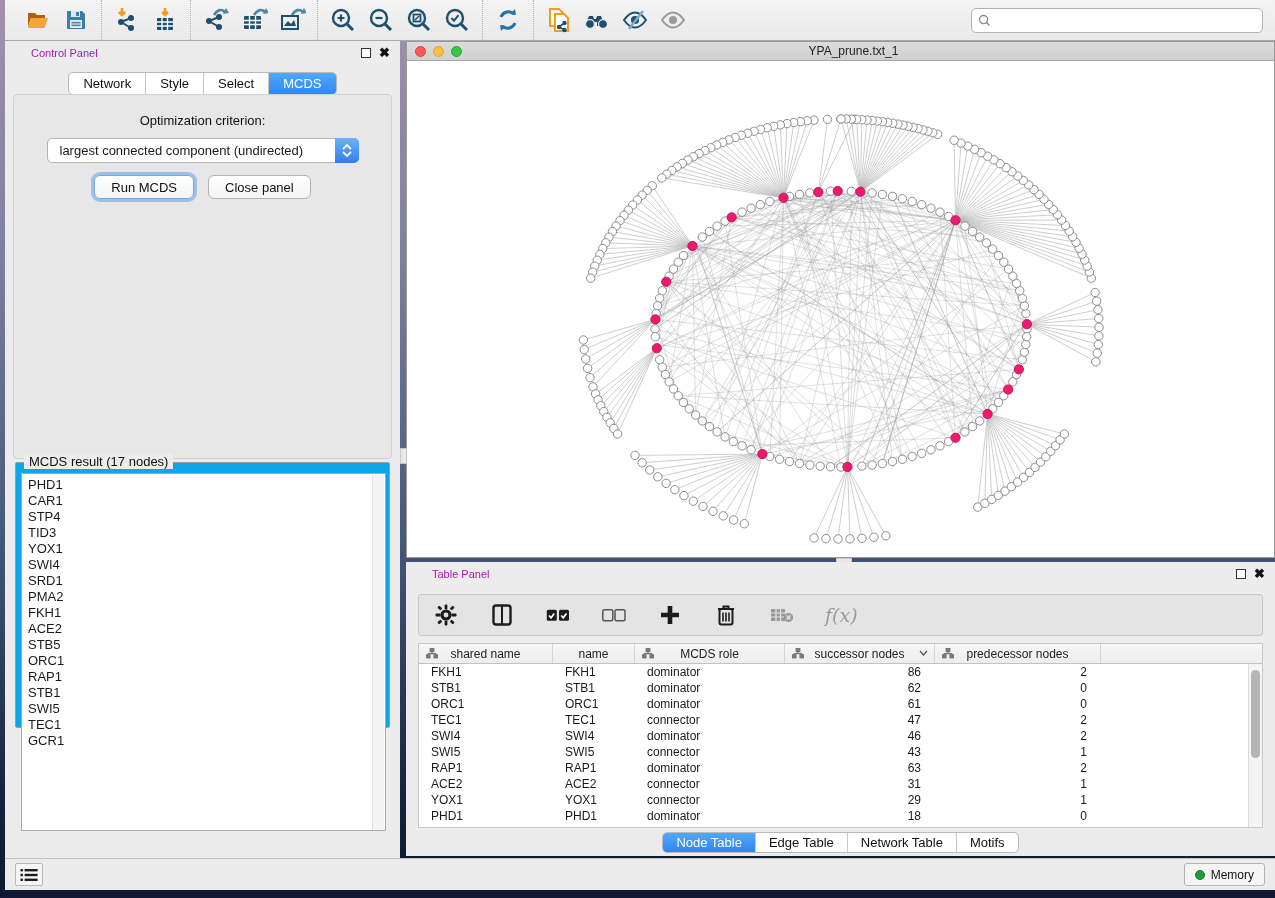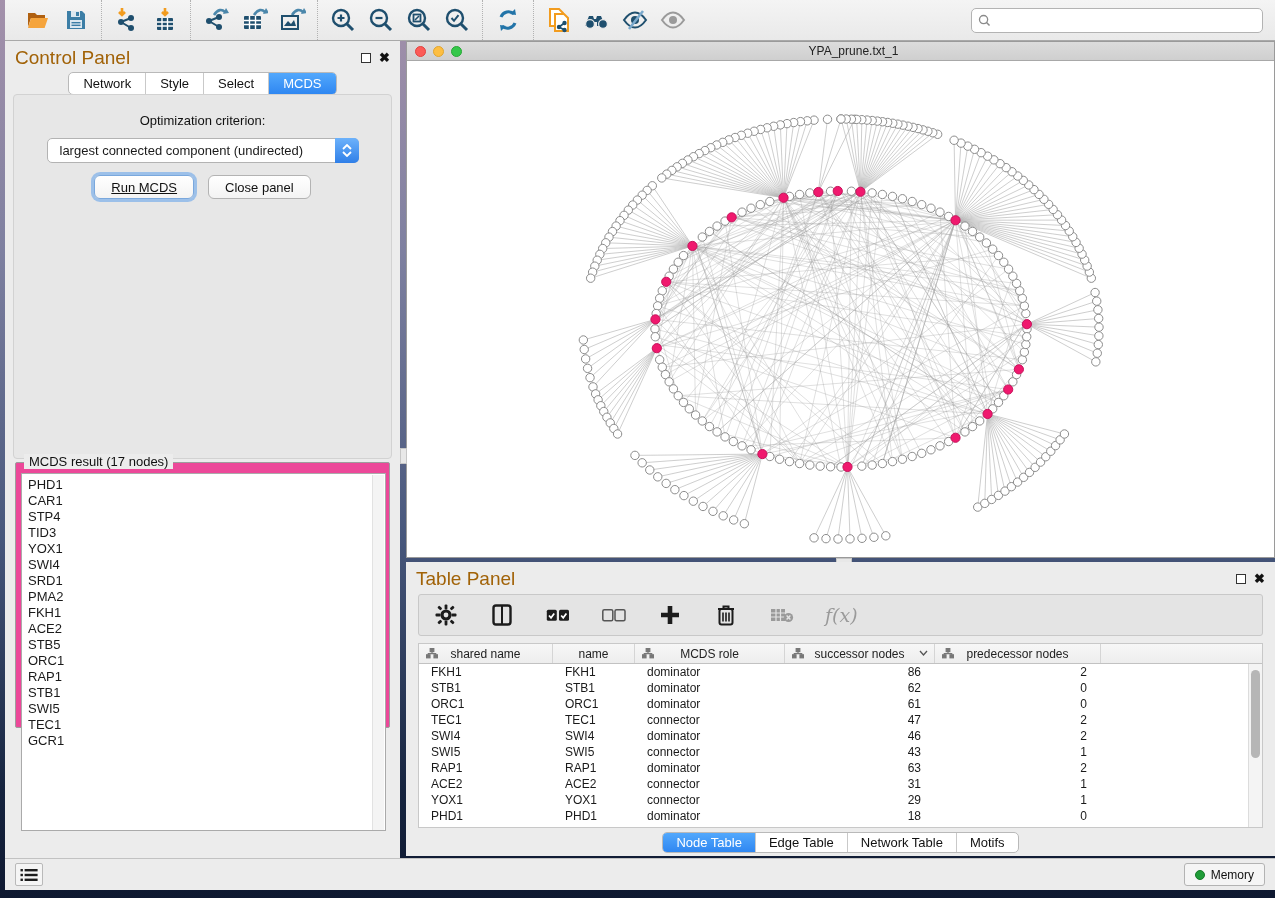--- a/index.html
+++ b/index.html
@@ -28,21 +28,21 @@
     width:292px; height:25px; background:#fff; border:1px solid #b3b3b3; border-radius:5px;
     display:flex; align-items:center; padding:0 6px; gap:4px;
   }
   .search-box input { border:none; outline:none; flex:1; font-size:12px; font-family:"Liberation Sans",sans-serif; background:transparent; }
 
   
   .control-panel {
     left:5px; top:41px; width:395px; height:817px; background:#ececec;
   }
   .panel-titlebar { display:flex; align-items:center; padding:6px 10px 4px 10px; }
-  .panel-title { font-size:19px; color:#a16207; }
+  .panel-title { font-size:11px; color:#a21caf;margin-left:16px; }
   .panel-winbtns { margin-left:auto; display:flex; gap:8px; align-items:center; }
   .float-btn { width:10px; height:10px; border:1.5px solid #333; background:#fff; display:inline-block; }
   .close-btn { font-size:13px; font-weight:bold; color:#111; line-height:10px; }
 
   .seg-tabs { display:flex; border:1px solid #b9b9b9; border-radius:5px; background:#fff; overflow:hidden; height:23px; }
   .seg-tab { padding:3px 14px; font-size:13px; color:#111; border-left:1px solid #c9c9c9; display:flex; align-items:center; }
   .seg-tab:first-child { border-left:none; }
   .seg-tab.selected { background:linear-gradient(#52a8fc,#2f87f2); color:#fff; }
   .cp-tabs-row { left:0; top:31px; width:395px; display:flex; justify-content:center; }
 
@@ -59,25 +59,25 @@
   .combo-stepper {
     position:absolute; right:-1px; top:-1px; width:24px; height:25px; border-radius:0 5px 5px 0;
     background:linear-gradient(#6db2fb,#2f7fe8); display:flex; flex-direction:column; align-items:center; justify-content:center; gap:1px;
   }
   .combo-stepper svg { display:block; }
   .cp-buttons { display:flex; justify-content:center; gap:14px; margin-top:12px; }
   .btn {
     background:linear-gradient(#ffffff,#f3f3f3); border:1px solid #b3b3b3; border-radius:6px;
     padding:3px 16px; font-size:13px; color:#111; height:24px; display:flex; align-items:center;
   }
-  .btn.focused { box-shadow:0 0 0 3px rgba(107,167,235,0.6); border-color:#7aa8dd;text-decoration:underline; }
+  .btn.focused { box-shadow:0 0 0 3px rgba(107,167,235,0.6); border-color:#7aa8dd; }
 
   .mcds-group {
     left:10px; top:421px; width:375px; height:266px;
-    border:1px solid #9d9d9d; border-radius:2px; background:#ec4899;
+    border:1px solid #9d9d9d; border-radius:2px; background:#0ea5e9;
   }
   .mcds-legend {
     position:absolute; top:-9px; left:8px; background:#ececec; padding:0 5px; font-size:13px; color:#111;
   }
   .mcds-list {
     position:absolute; left:5px; top:10px; width:365px; height:358px; background:#fff;
     border:1px solid #aaa; overflow:hidden; padding:3px 0 0 6px; font-size:13px; line-height:16px;
   }
   .mcds-scroll {
     position:absolute; right:1px; top:1px; width:12px; height:356px; background:#f4f4f4; border-left:1px solid #e2e2e2;

